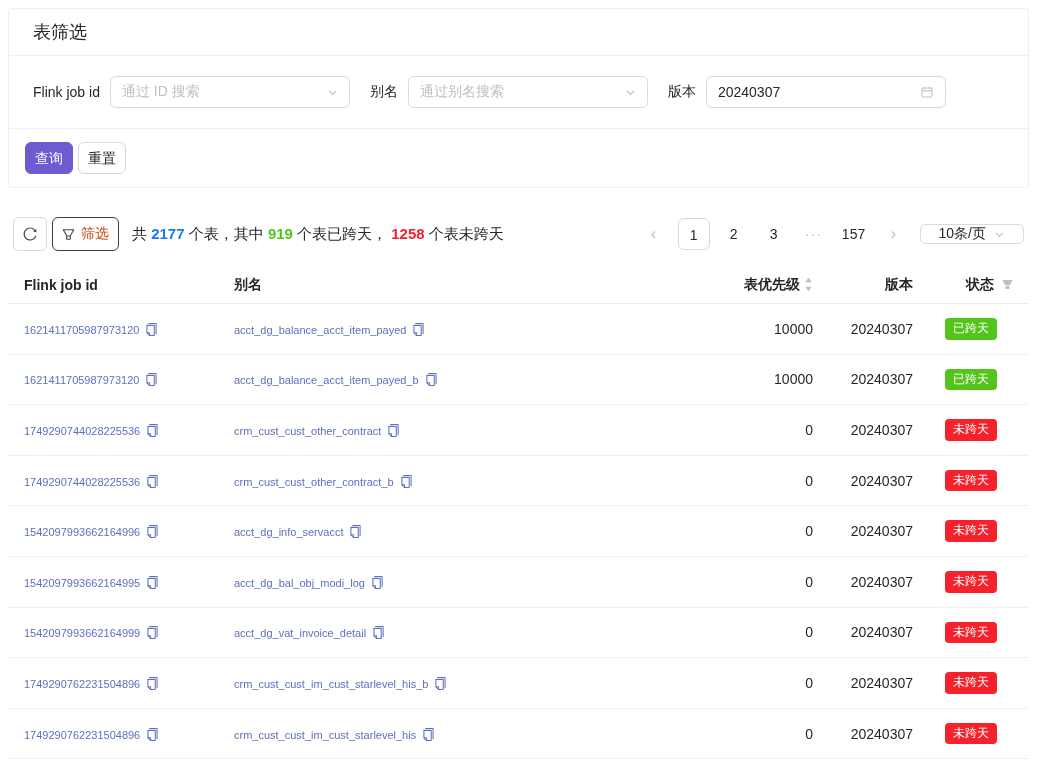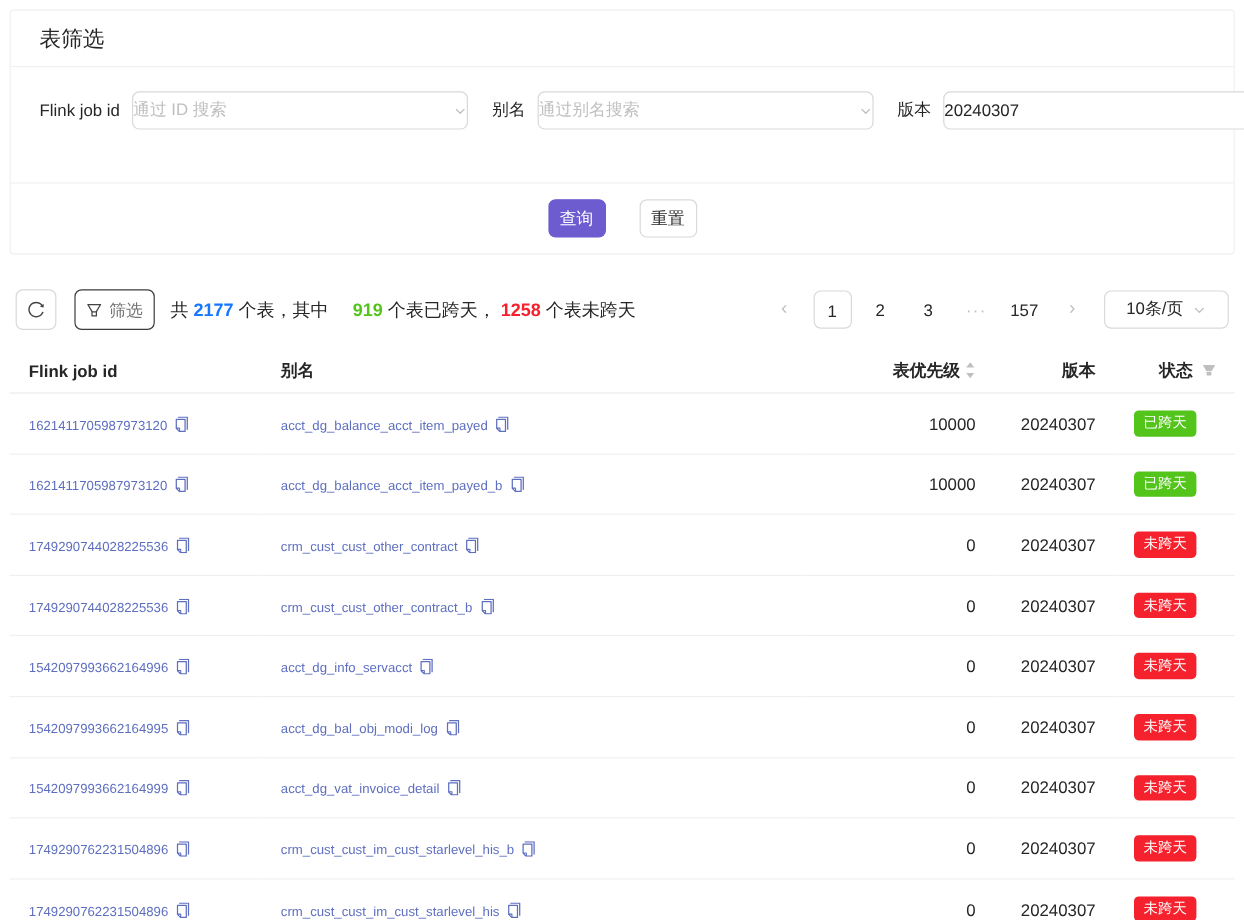--- a/index.html
+++ b/index.html
@@ -13,61 +13,61 @@
   .page { padding: 8px 8px 0 8px; }
 
   
   .filter-card { border: 1px solid #f0f0f0; border-radius: 3px; background: #fff; }
   .card-head { padding: 11px 24px; border-bottom: 1px solid #f0f0f0; font-size: 18px; }
   .card-filters { display: flex; align-items: center; padding: 20px 24px; }
   .filter-item { display: flex; align-items: center; }
   .filter-item + .filter-item { margin-left: 20px; }
   .filter-label { margin-right: 10px; white-space: nowrap; }
   .select-box, .date-box {
-    width: 280px; height: 32px; border: 1px solid #d9d9d9; border-radius: 6px;
+    width: 240px; height: 32px; border: 1px solid #d9d9d9; border-radius: 6px;
     display: flex; align-items: center; justify-content: space-between;
-    padding: 0 0; background: #fff; cursor: pointer;
+    padding: 0 11px; background: #fff; cursor: pointer;
   }
   .placeholder { color: #bfbfbf; overflow: hidden; white-space: nowrap; }
   .date-value { color: #262626; }
   .icon-muted { color: #bfbfbf; display: inline-flex; align-items: center; }
-  .card-actions { border-top: 1px solid #f0f0f0; padding: 13px 16px; display: flex; justify-content: center; gap: 28px; margin-top: 24px; }
+  .card-actions { border-top: 1px solid #f0f0f0; padding: 13px 16px; display: flex; justify-content: flex-start; gap: 5px; }
 
   .btn {
     height: 32px; padding: 0 9px; border: 1px solid #d9d9d9; border-radius: 6px;
     background: #fff; font-size: 14px; color: #262626; cursor: pointer;
     font-family: inherit; display: inline-flex; align-items: center; gap: 6px; line-height: 1;
   }
   .btn-primary { background: var(--primary); border-color: var(--primary); color: #fff; }
 
   
   .toolbar { display: flex; align-items: center; margin: 29px 5px 0 5px; }
   .icon-btn {
     width: 34px; height: 34px; border: 1px solid #d9d9d9; border-radius: 6px; background: #fff;
     display: inline-flex; align-items: center; justify-content: center; color: #434343; cursor: pointer;
   }
-  .filter-toggle { margin-left: 15px; height: 34px; border: 1.5px solid #3d3d3d; color: #737373; }
+  .filter-toggle { margin-left: 5px; height: 34px; border: 1.5px solid #3d3d3d; color: #c2410c; font-family: Liberation Serif, serif; }
   .filter-toggle svg { color: #434343; }
   .summary { margin-left: 13px; font-size: 15px; white-space: pre-wrap; }
   .summary .num { font-weight: 700; }
   .num-blue { color: var(--info); }
-  .num-green { color: var(--success); margin-left: 16px; }
+  .num-green { color: var(--success); }
   .num-red { color: var(--danger); }
 
   
   .pager { display: flex; align-items: center; margin-left: auto; }
   .pager-item {
     min-width: 32px; height: 32px; line-height: 32px; text-align: center;
     margin-left: 8px; color: #262626; cursor: pointer; border-radius: 6px; user-select: none;
   }
   .pager-item.active { border: 1px solid #d9d9d9; background: #fff; }
   .pager-nav { color: #bfbfbf; font-size: 16px; }
   .pager-ellipsis { color: #bfbfbf; letter-spacing: 1px; }
   .page-size-select {
-    margin-left: 10px; height: 32px; border: 1px solid #d9d9d9; border-radius: 6px;
+    margin-left: 10px; height: 20px; border: 1px solid #d9d9d9; border-radius: 6px;
     display: inline-flex; align-items: center; gap: 8px; padding: 0 18px; cursor: pointer; background: #fff;
   }
 
   
   .data-table { width: 100%; border-collapse: collapse; margin-top: 16px; table-layout: fixed; }
   .data-table th {
     font-weight: 700; text-align: left; padding: 9px 16px; font-size: 14px;
     border-bottom: 1px solid #ececec; white-space: nowrap;
   }
   .data-table td { padding: 14px 16px; border-bottom: 1px solid #f0f0f0; white-space: nowrap; overflow: hidden; }

